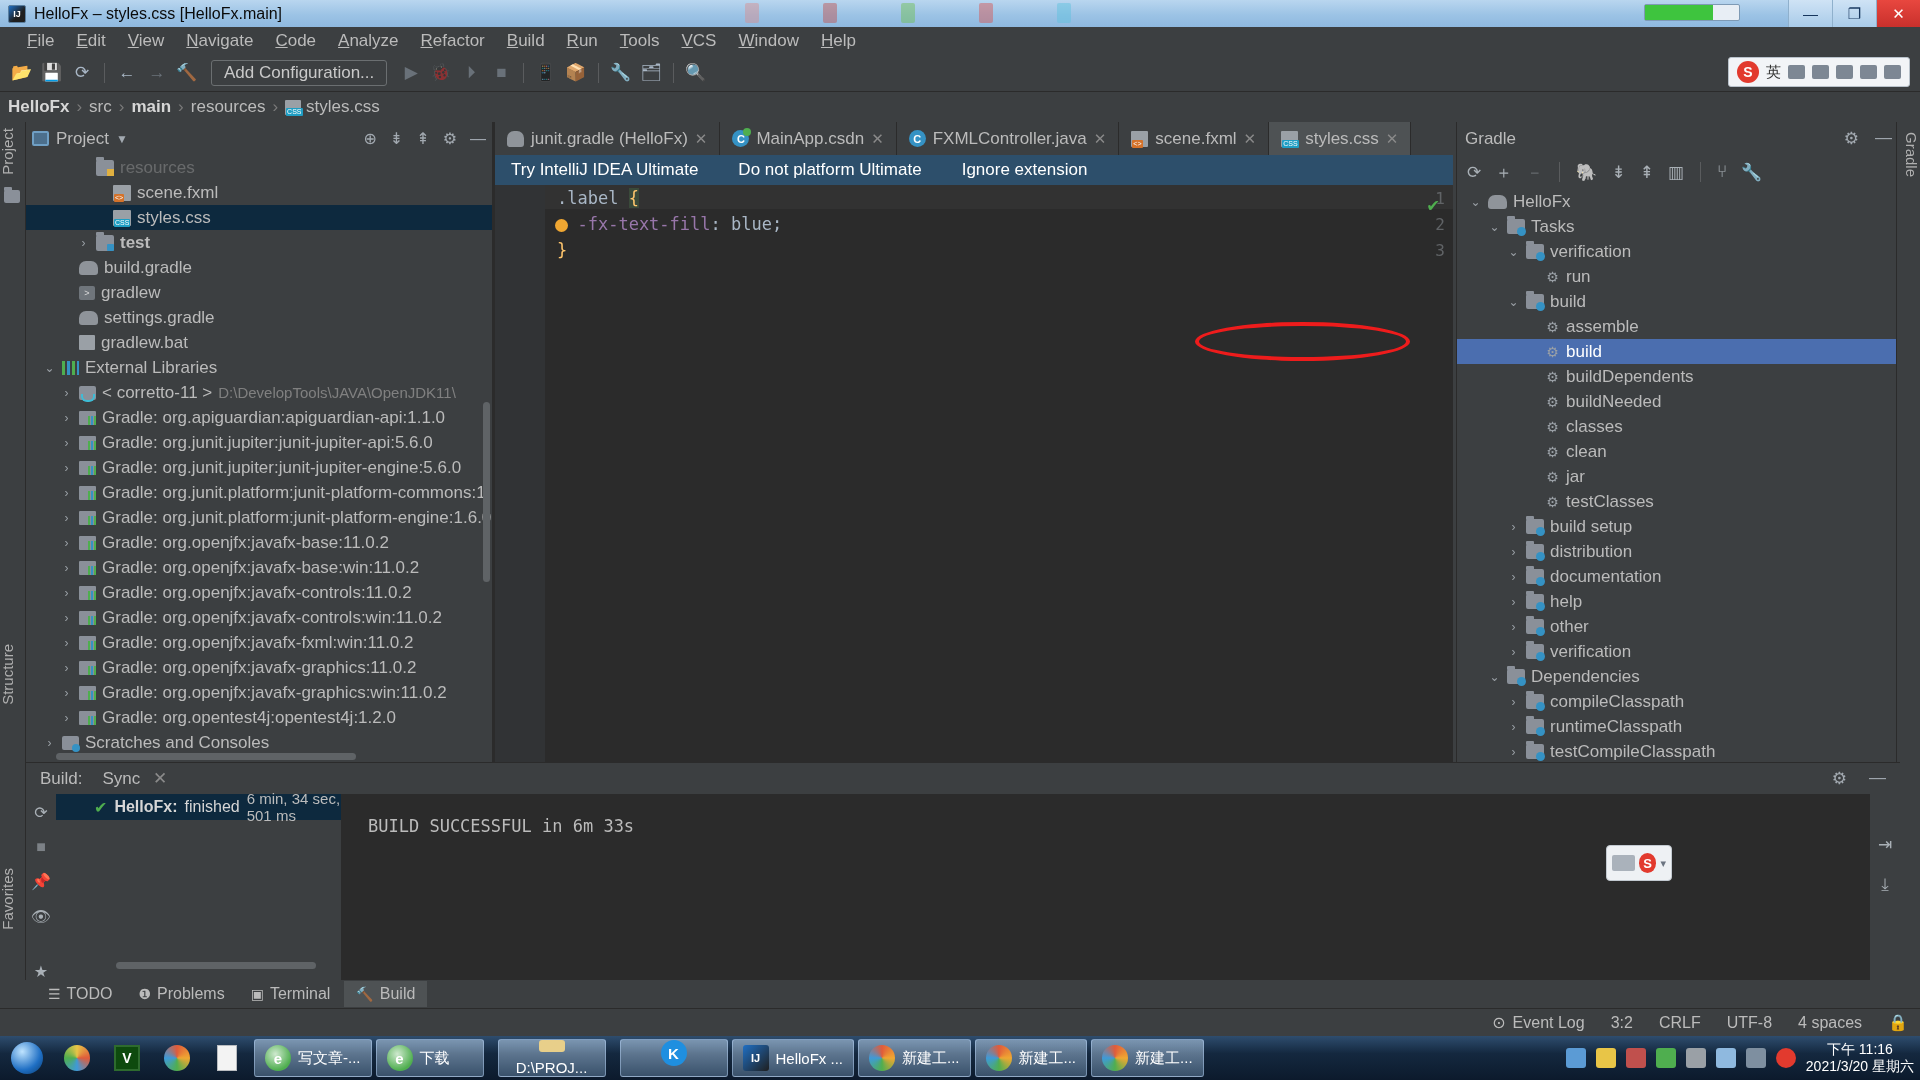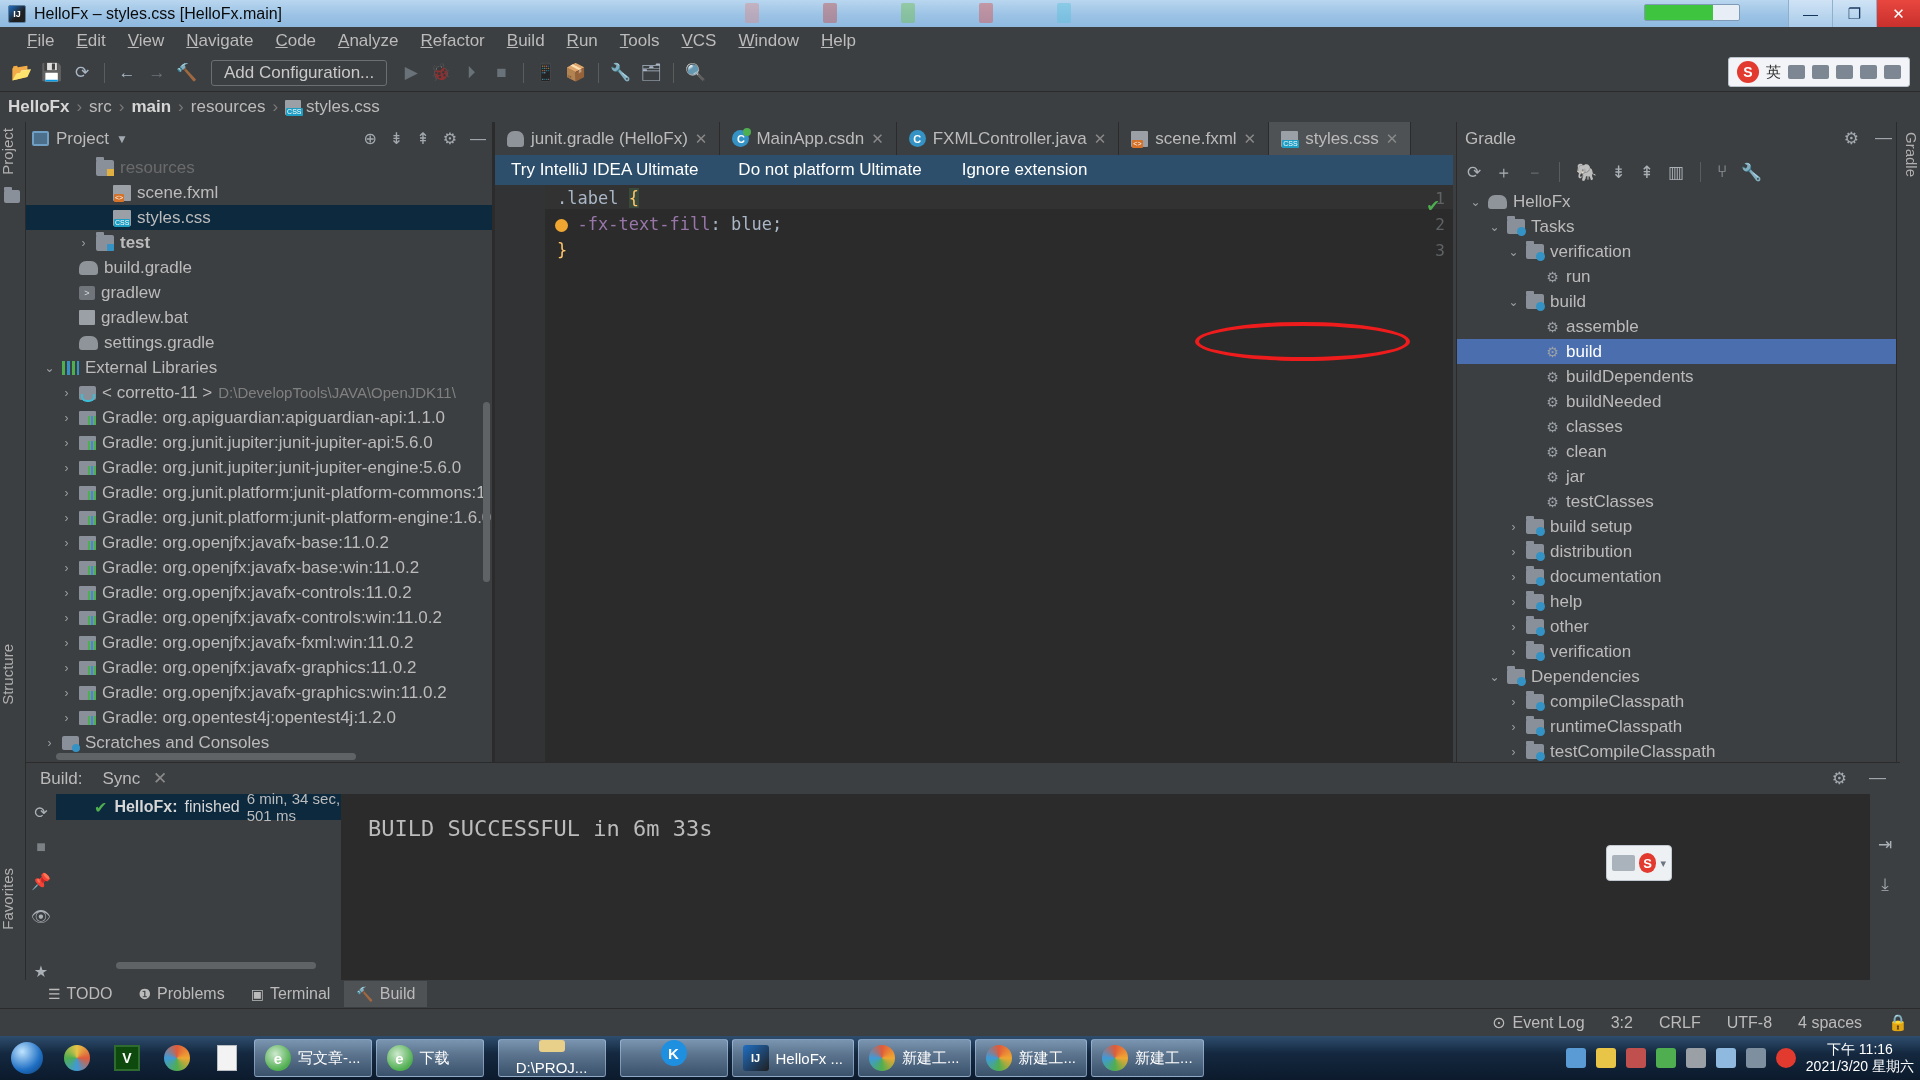--- a/index.html
+++ b/index.html
@@ -210,21 +210,21 @@
   .bw-tab.active:after{content:"";position:absolute;left:0;right:0;bottom:-6px;height:3px;background:#6b7074;}
   .bw-head .r{margin-left:auto;display:flex;gap:22px;color:#a2a9b0;}
   .bw-body{position:absolute;left:0;top:31px;width:1874px;height:187px;display:flex;}
   .bw-strip{width:30px;background:#3c3f41;display:flex;flex-direction:column;align-items:center;gap:16px;padding-top:9px;color:#a9b0b6;font-size:16px;}
   .bw-tree{width:286px;background:#3c3f41;border-right:1px solid #2b2b2b;position:relative;}
   .bw-node{height:26px;display:flex;align-items:center;gap:7px;padding-left:38px;font-size:16px;background:#0d293e;color:#d6d6d6;}
   .bw-node .ok{color:#4fae4f;font-size:16px;}
   .bw-node .t{color:#bcbcbc;font-size:15px;}
   .bw-hs{position:absolute;left:60px;bottom:12px;width:200px;height:7px;background:#5f6366;border-radius:4px;}
   .bw-console{flex:1;background:#2b2b2b;position:relative;padding:22px 0 0 26px;}
-  .bw-console pre{font-family:"DejaVu Sans Mono",monospace;font-size:22px;color:#bbbbbb;}
+  .bw-console pre{font-family:"DejaVu Sans Mono",monospace;font-size:17px;color:#bbbbbb;}
   .bw-right{width:30px;background:#3c3f41;display:flex;flex-direction:column;align-items:center;gap:20px;padding-top:40px;color:#a9b0b6;font-size:17px;}
   .float-ime{
     position:absolute;left:1606px;top:845px;width:66px;height:36px;background:#eef1f4;
     border:1px solid #c2c9d0;border-radius:4px;display:flex;align-items:center;gap:4px;padding:0 5px;
   }
   .float-ime .kb{width:26px;height:16px;background:#aab2bb;border-radius:2px;}
   .float-ime .s{width:20px;height:20px;border-radius:50%;background:#e23a2e;color:#fff;
       display:flex;align-items:center;justify-content:center;font-size:13px;font-weight:bold;}
 
   
@@ -419,27 +419,27 @@
           <span class="fico ic-gradle"></span>
           <span>build.gradle</span>
         </div>
         <div class="trow">
           <span class="arrow" style="margin-left: 34px;"></span>
           <span class="fico ic-term">&gt;</span>
           <span>gradlew</span>
         </div>
         <div class="trow">
           <span class="arrow" style="margin-left: 34px;"></span>
+          <span class="fico ic-gradle"></span>
+          <span>settings.gradle</span>
+        </div>
+        <div class="trow">
+          <span class="arrow" style="margin-left: 34px;"></span>
           <span class="fico ic-script"></span>
           <span>gradlew.bat</span>
-        </div>
-        <div class="trow">
-          <span class="arrow" style="margin-left: 34px;"></span>
-          <span class="fico ic-gradle"></span>
-          <span>settings.gradle</span>
         </div>
         <div class="trow">
           <span class="arrow" style="margin-left: 17px;">⌄</span>
           <span class="fico ic-bars"></span>
           <span>External Libraries</span>
         </div>
         <div class="trow">
           <span class="arrow" style="margin-left: 34px;">›</span>
           <span class="fico ic-jdk"></span>
           <span>&lt; corretto-11 &gt;</span>

